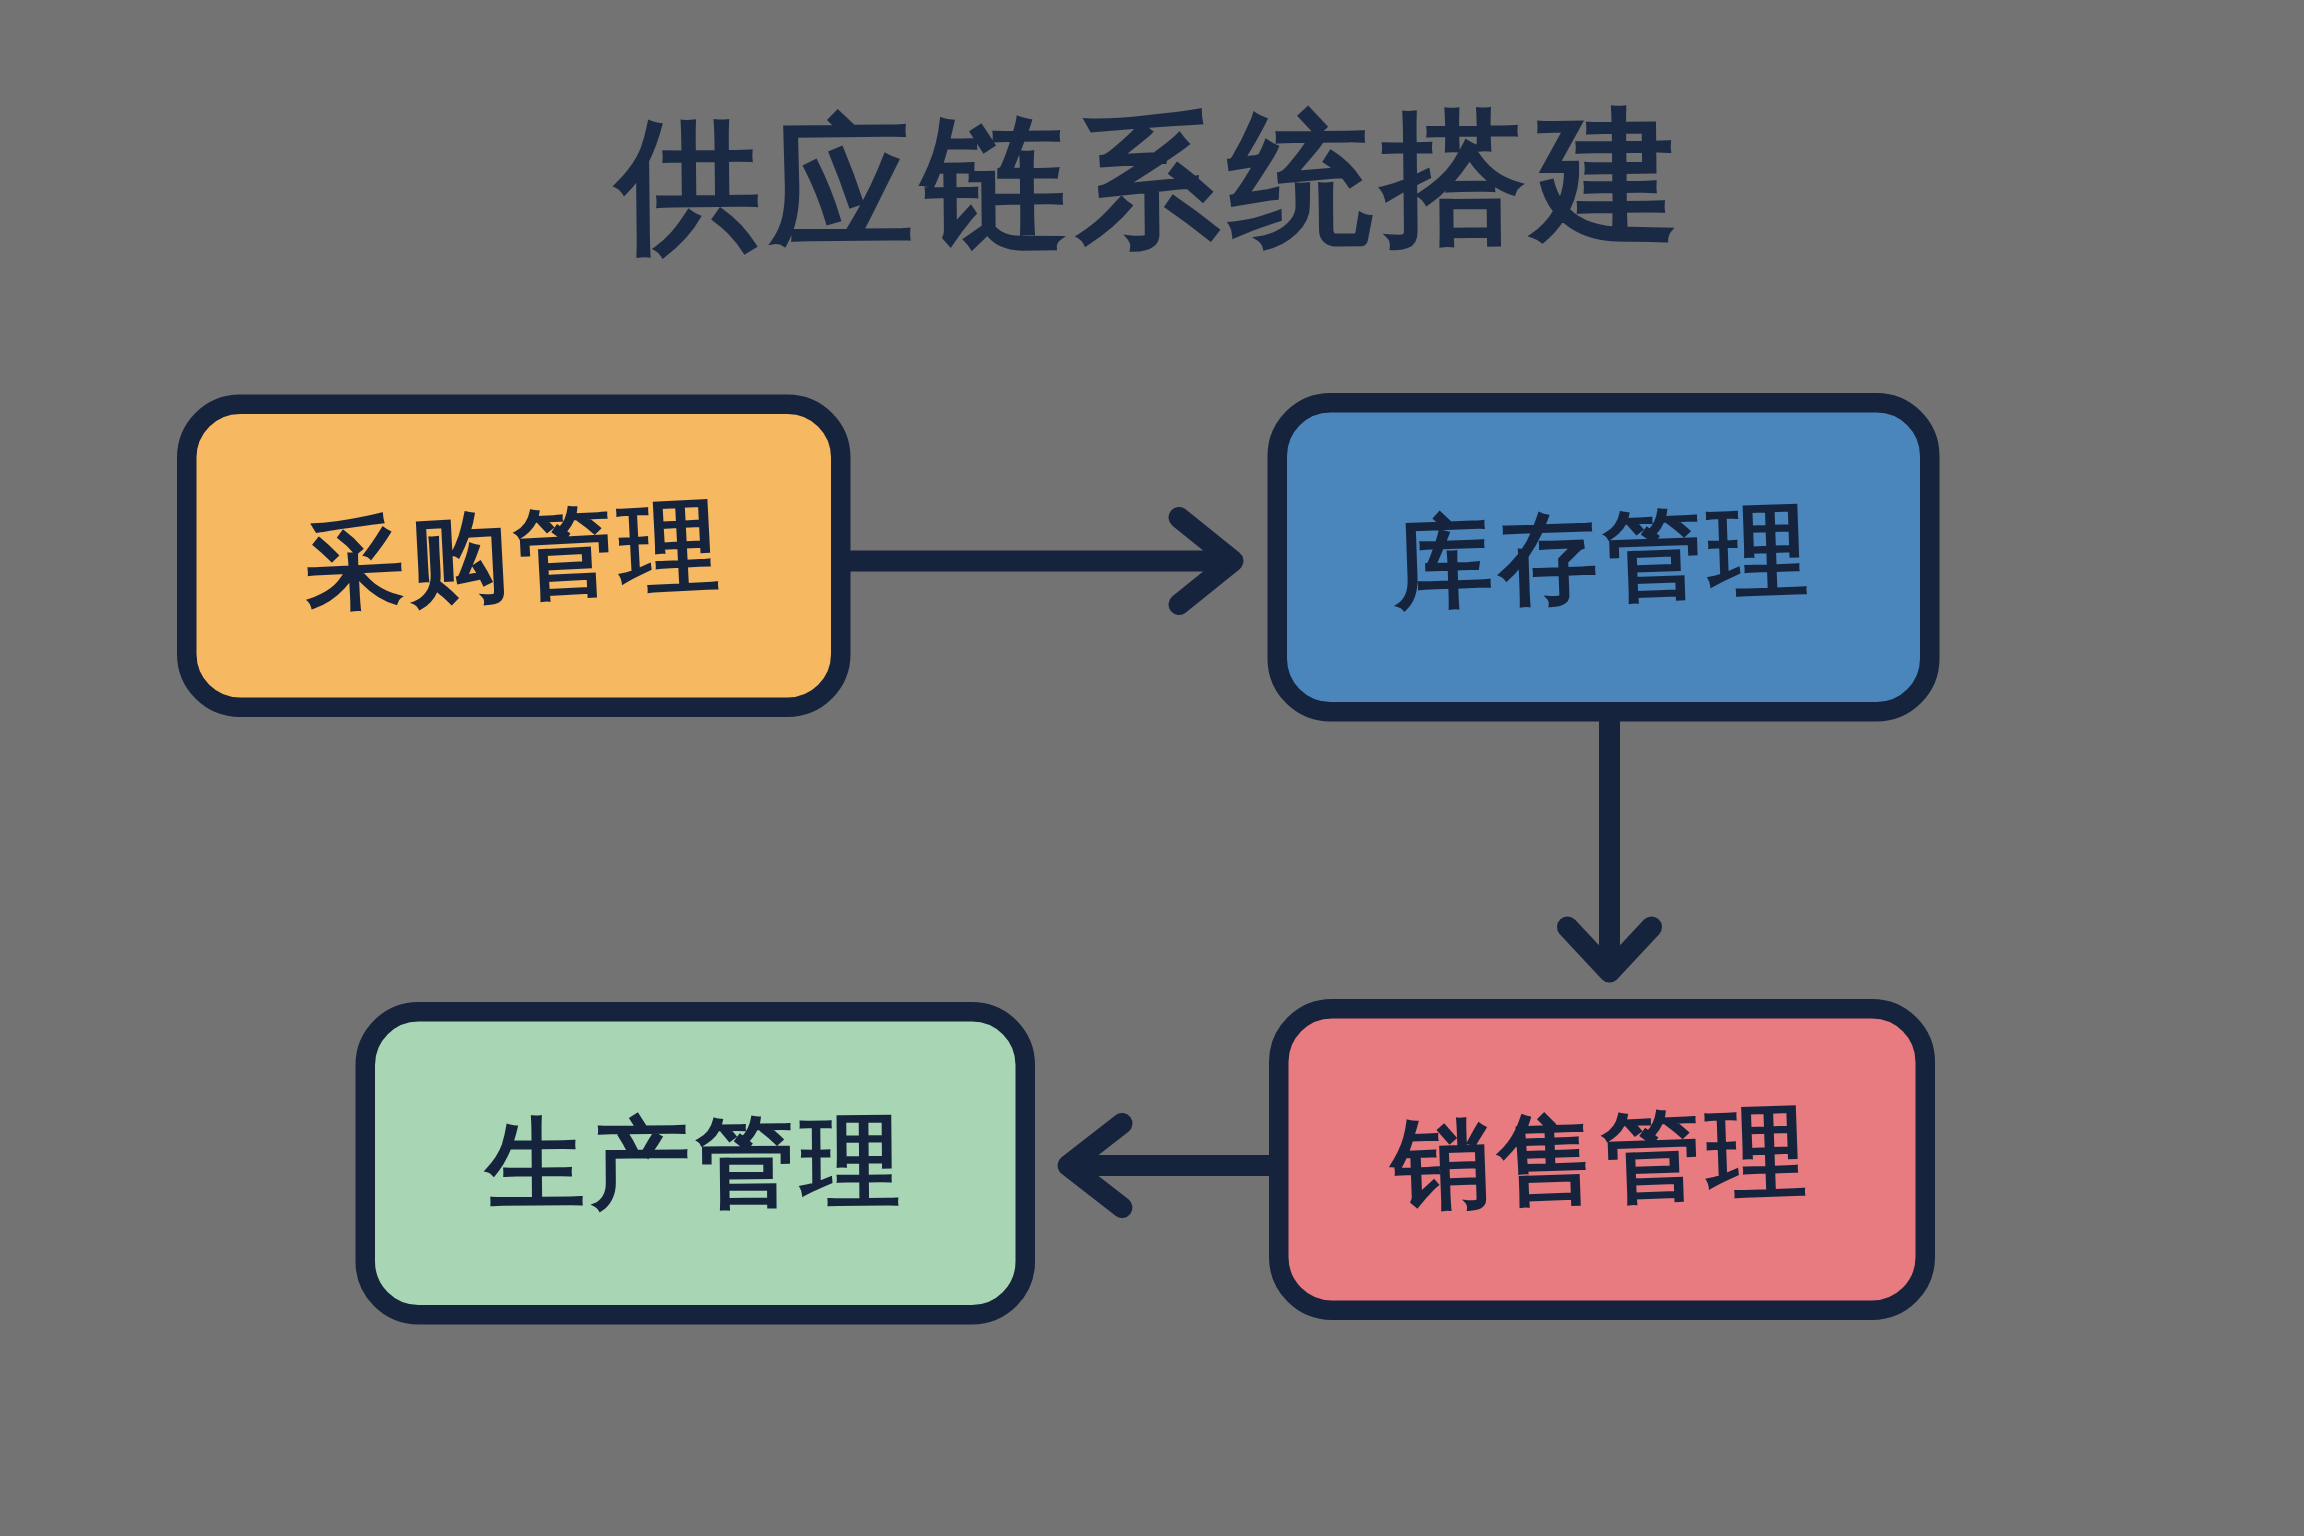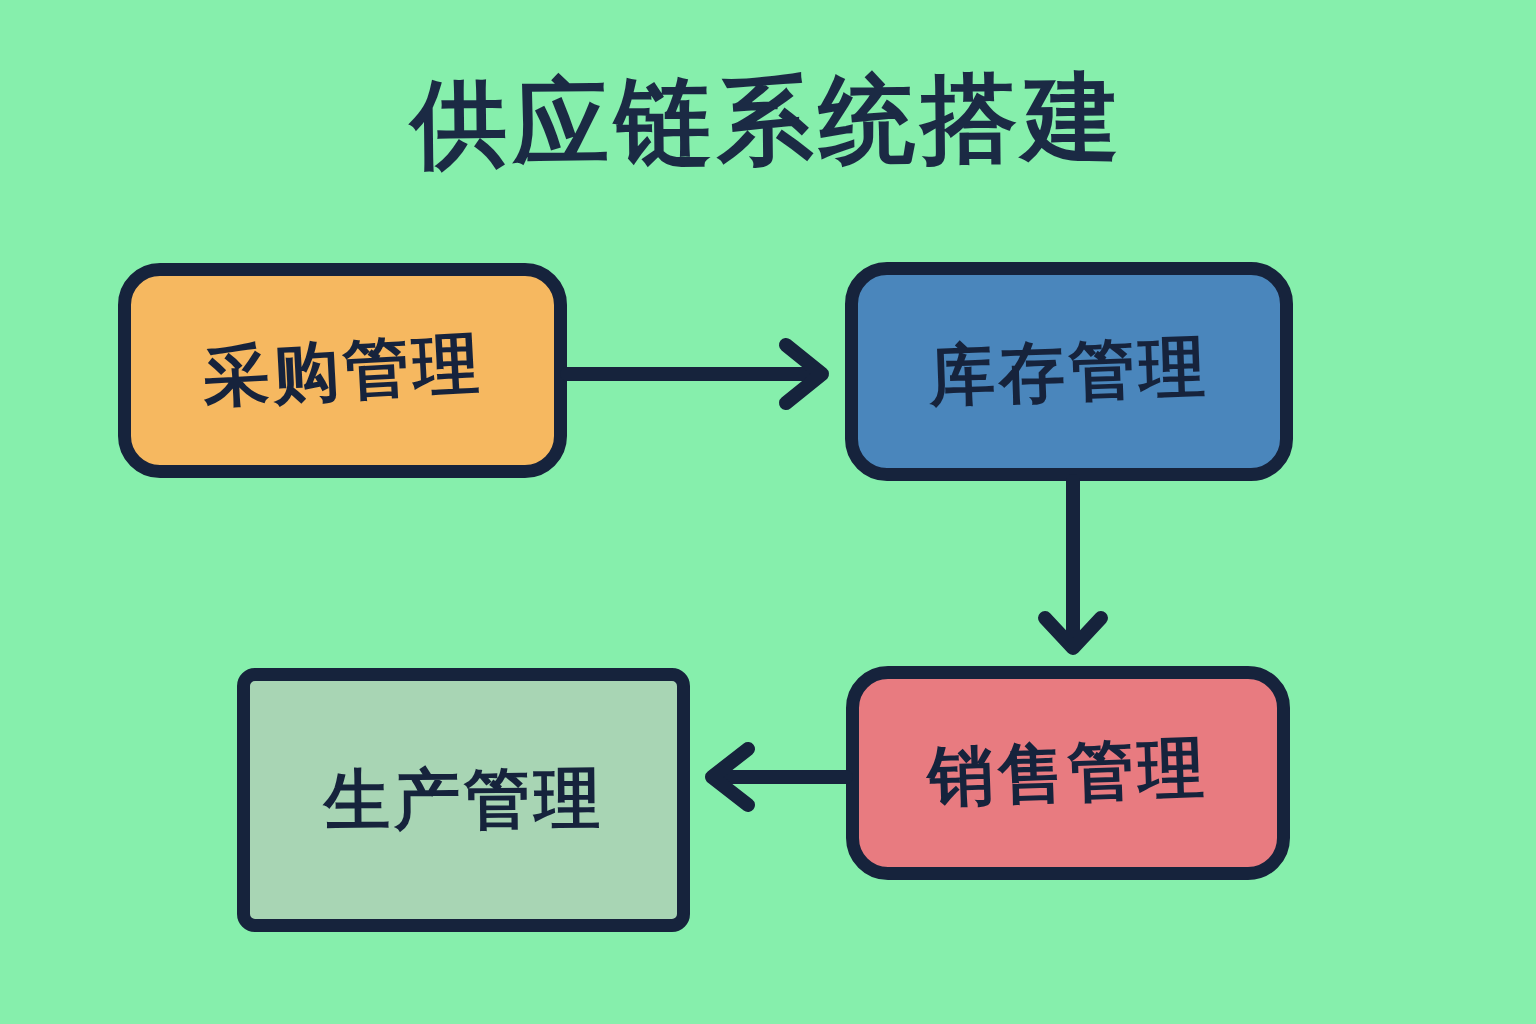--- a/index.html
+++ b/index.html
@@ -42,35 +42,35 @@
     letter-spacing: 4px;
     color: #16233c;
     white-space: nowrap;
   }
   .node-procurement { left: 118px; top: 263px; width: 449px; height: 215px; }
   .node-procurement .node-label { transform: rotate(-3deg); }
   .node-inventory   { left: 845px; top: 262px; width: 448px; height: 219px; }
   .node-inventory .node-label { transform: rotate(-2deg); }
   .node-sales       { left: 846px; top: 666px; width: 444px; height: 214px; }
   .node-sales .node-label { transform: rotate(-2deg); }
-  .node-production  { left: 237px; top: 668px; width: 453px; height: 264px; border-radius: 18px; }
+  .node-production  { left: 237px; top: 668px; width: 453px; height: 215px; }
   .node-production .node-label { transform: rotate(-0.5deg); }
   .edges-layer {
     position: absolute;
     left: 0;
     top: 0;
     width: 1536px;
     height: 1024px;
     pointer-events: none;
   }
 </style>
 </head>
 <body>
 
-<div class="canvas" style="background-color: #86efac;">
+<div class="canvas" style="background-color: #737373;">
 
   <h1 class="diagram-title">供应链系统搭建</h1>
 
   <div class="node node-procurement" style="background-color: rgb(246, 184, 96);">
     <span class="node-label">采购管理</span>
   </div>
 
   <div class="node node-inventory" style="background-color: rgb(74, 134, 188);">
     <span class="node-label">库存管理</span>
   </div>

